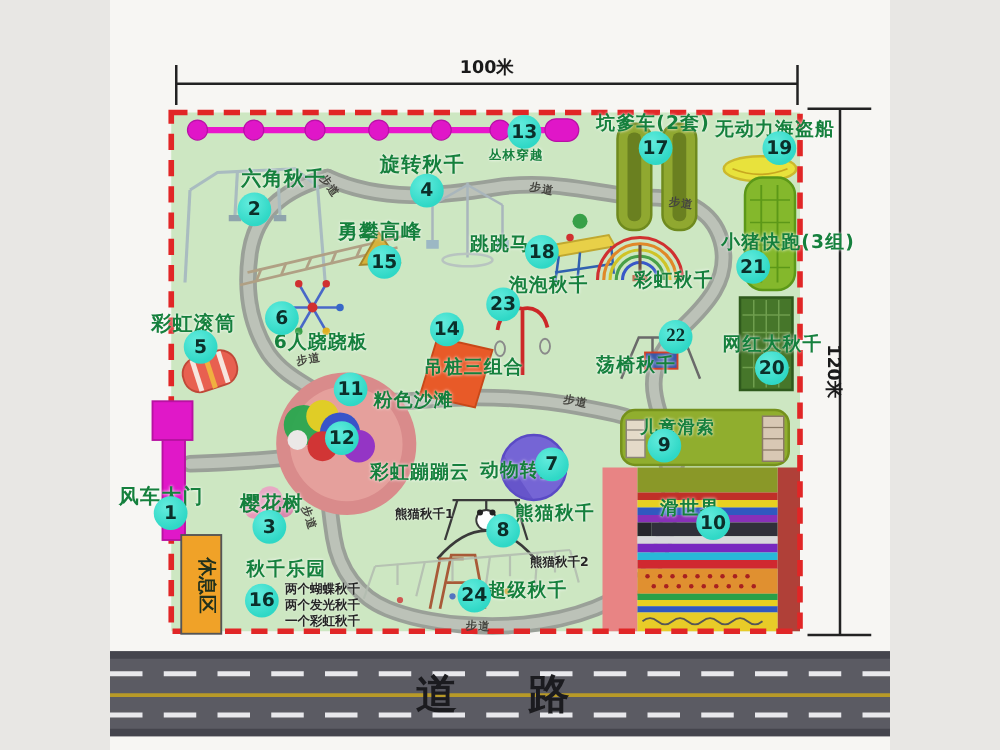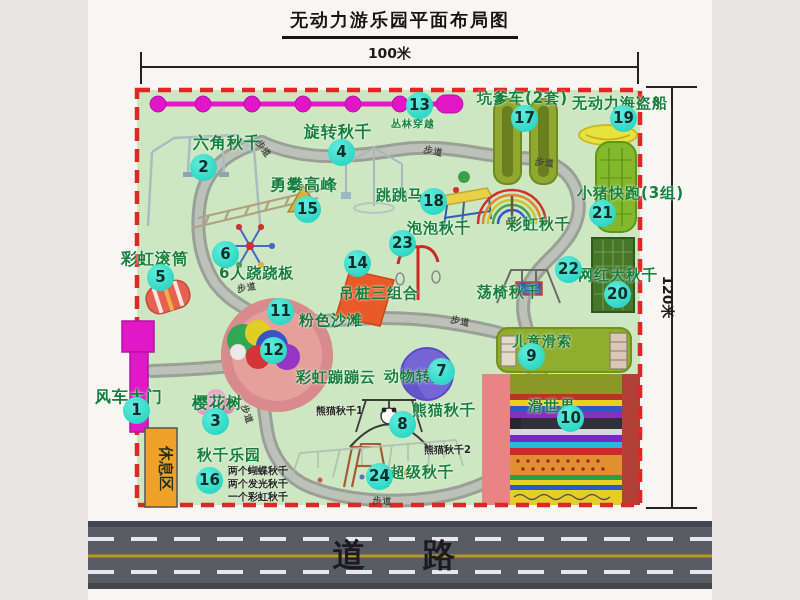--- a/index.html
+++ b/index.html
@@ -332,21 +332,20 @@
     <g stroke="#222222" stroke-width="2">
       <line x1="141" y1="67" x2="638" y2="67"></line>
       <line x1="141" y1="52" x2="141" y2="84"></line>
         <line x1="638" y1="52" x2="638" y2="84"></line>
       <line x1="672" y1="87" x2="672" y2="508"></line>
       <line x1="646" y1="87" x2="697" y2="87"></line>
         <line x1="646" y1="508" x2="697" y2="508"></line>
     </g>
   </svg>
 
-  <div class="title">无动力游乐园平面布局图</div>
   <div class="dim-h">100米</div>
   <div class="dim-v">120米</div>
   <div class="rest-label">休息区</div>
   <div class="road-label">道　路</div>
   <div id="labels">
       <div class="attr-label" style="left: 95px; top: 387px; font-size: 16px;">风车大门</div>
       <div class="badge" style="left: 136px; top: 410px;">1</div>
       <div class="attr-label" style="left: 193px; top: 133px; font-size: 16px;">六角秋千</div>
       <div class="badge" style="left: 203px; top: 167px;">2</div>
       <div class="attr-label" style="left: 192px; top: 393px; font-size: 16px;">樱花树</div>
@@ -381,21 +380,21 @@
       <div class="badge" style="left: 524px; top: 118px;">17</div>
       <div class="attr-label" style="left: 376px; top: 186px; font-size: 15px;">跳跳马</div>
       <div class="badge" style="left: 433px; top: 201px;">18</div>
       <div class="attr-label" style="left: 572px; top: 94px; font-size: 15px;">无动力海盗船</div>
       <div class="badge" style="left: 623px; top: 118px;">19</div>
       <div class="attr-label" style="left: 578px; top: 266px; font-size: 15px;">网红大秋千</div>
       <div class="badge" style="left: 617px; top: 294px;">20</div>
       <div class="attr-label" style="left: 577px; top: 184px; font-size: 15px;">小猪快跑(3组)</div>
       <div class="badge" style="left: 602px; top: 213px;">21</div>
       <div class="attr-label" style="left: 477px; top: 283px; font-size: 15px;">荡椅秋千</div>
-      <div class="badge" style="left: 568px; top: 269px;">22</div>
+      <div class="badge" style="left: 540px; top: 269px; font-family: Liberation Serif, serif;">22</div>
       <div class="attr-label" style="left: 407px; top: 219px; font-size: 15px;">泡泡秋千</div>
       <div class="badge" style="left: 402px; top: 243px;">23</div>
       <div class="attr-label" style="left: 390px; top: 463px; font-size: 15px;">超级秋千</div>
       <div class="badge" style="left: 379px; top: 476px;">24</div>
       <div class="attr-label" style="left: 507px; top: 215px; font-size: 15px;">彩虹秋千</div>
       <div class="small-label" style="left: 316px; top: 404px; font-size: 10px;">熊猫秋千1</div>
       <div class="small-label" style="left: 424px; top: 443px; font-size: 10px;">熊猫秋千2</div>
       <div class="small-label" style="left: 228px; top: 464px; font-size: 10px;">两个蝴蝶秋千</div>
       <div class="small-label" style="left: 228px; top: 477px; font-size: 10px;">两个发光秋千</div>
       <div class="small-label" style="left: 228px; top: 490px; font-size: 10px;">一个彩虹秋千</div>

